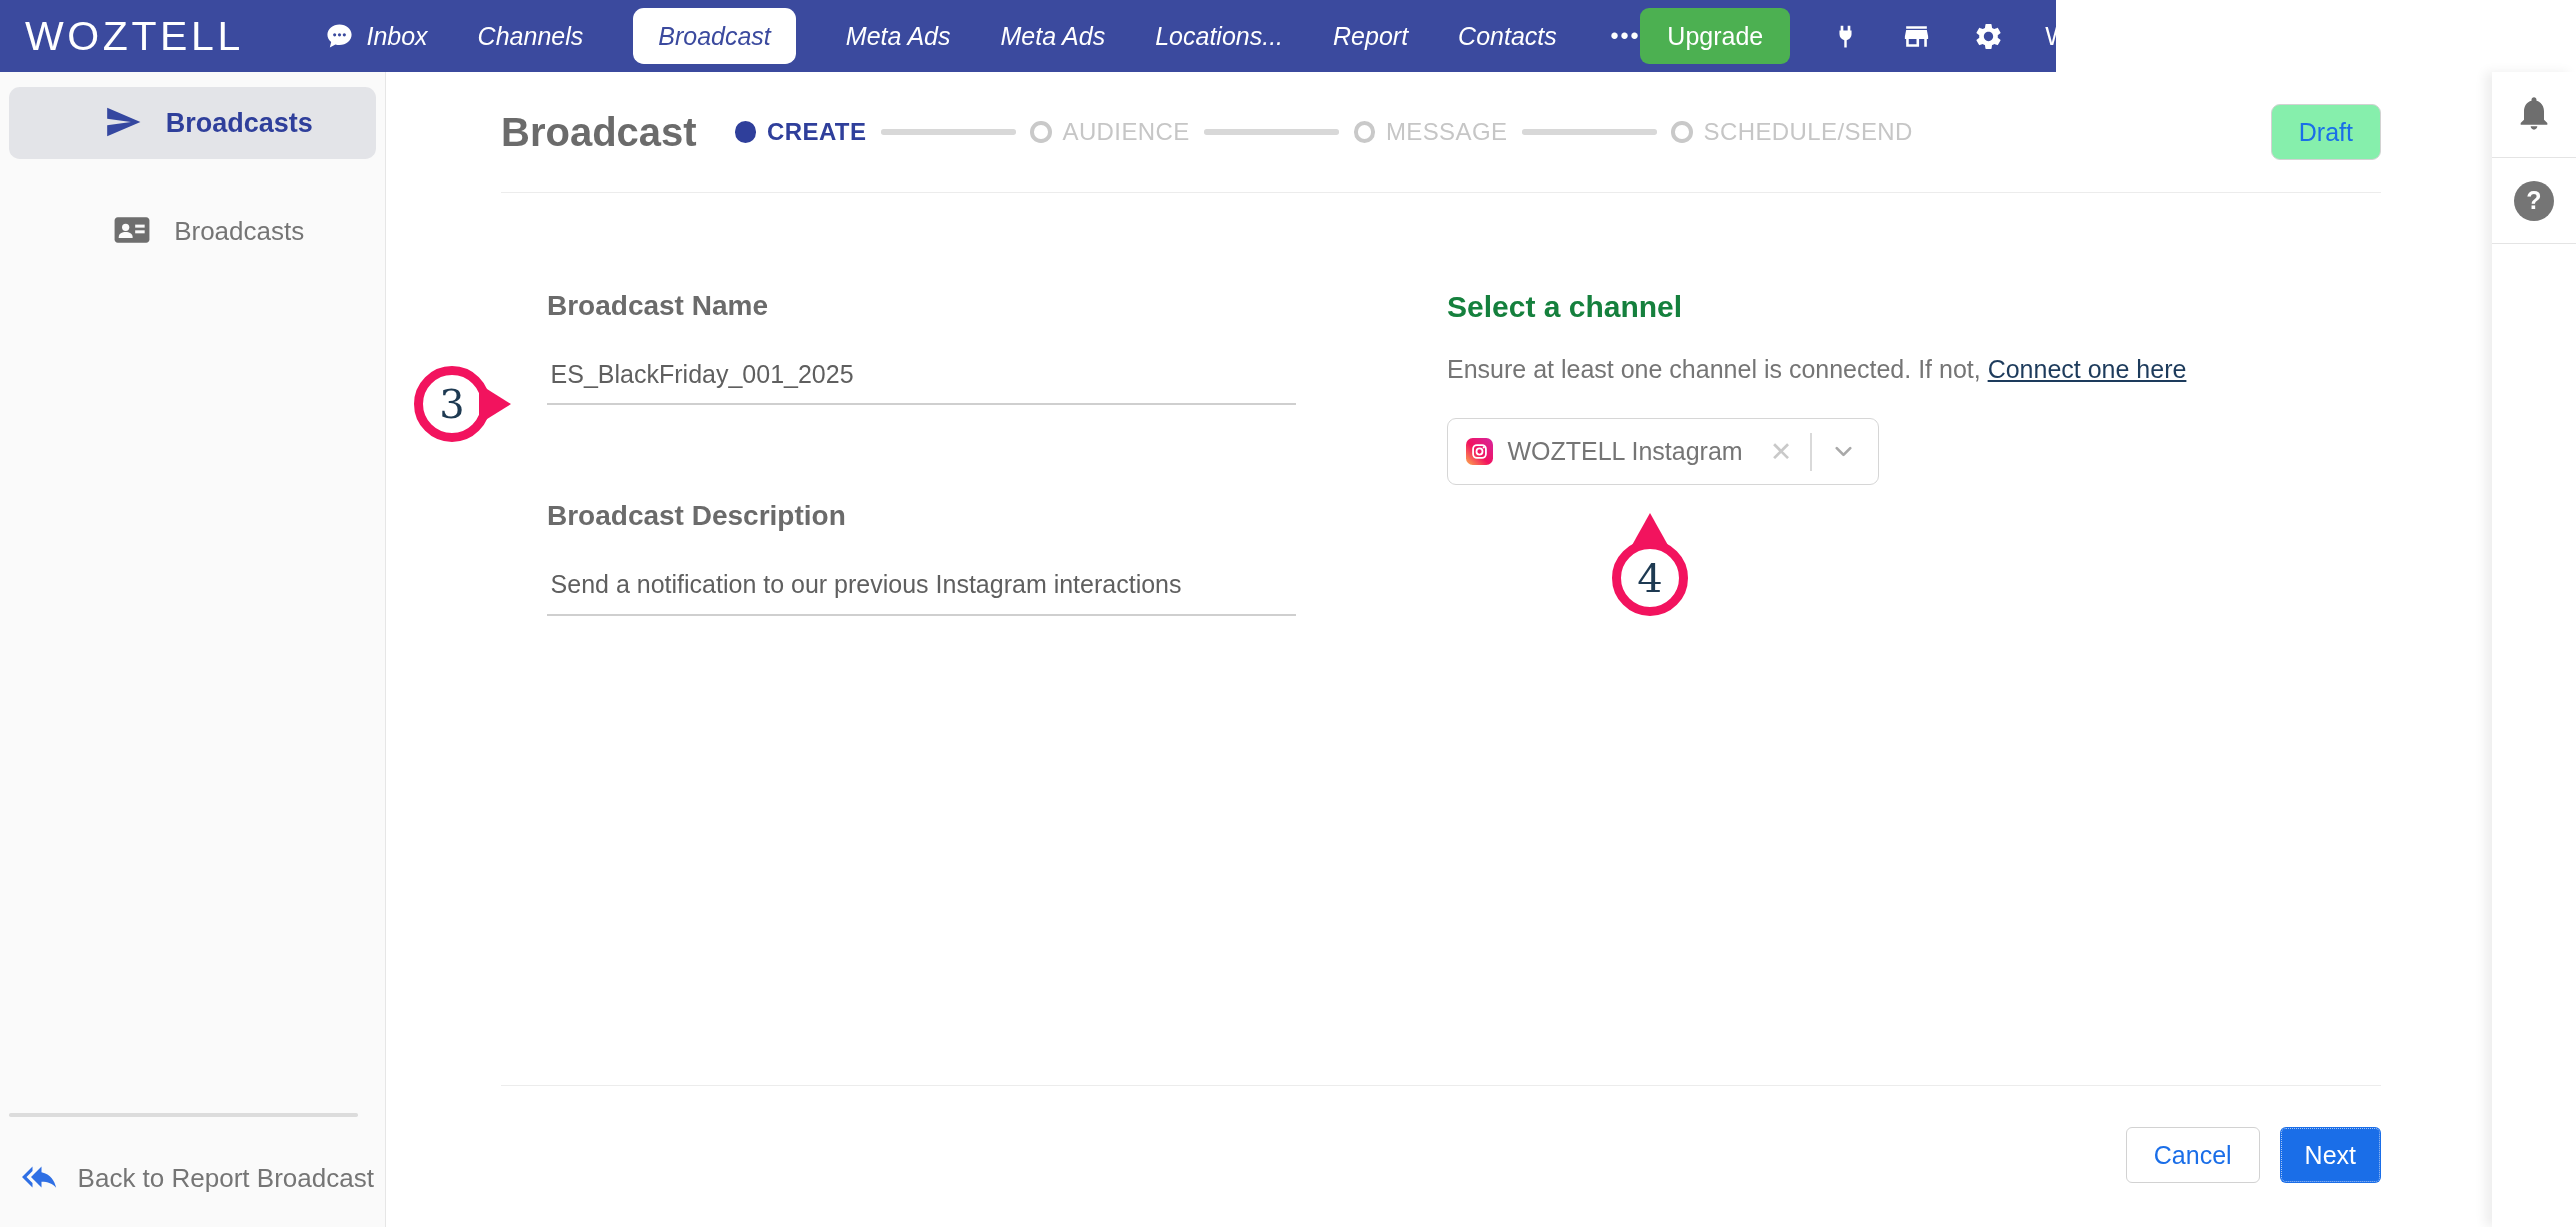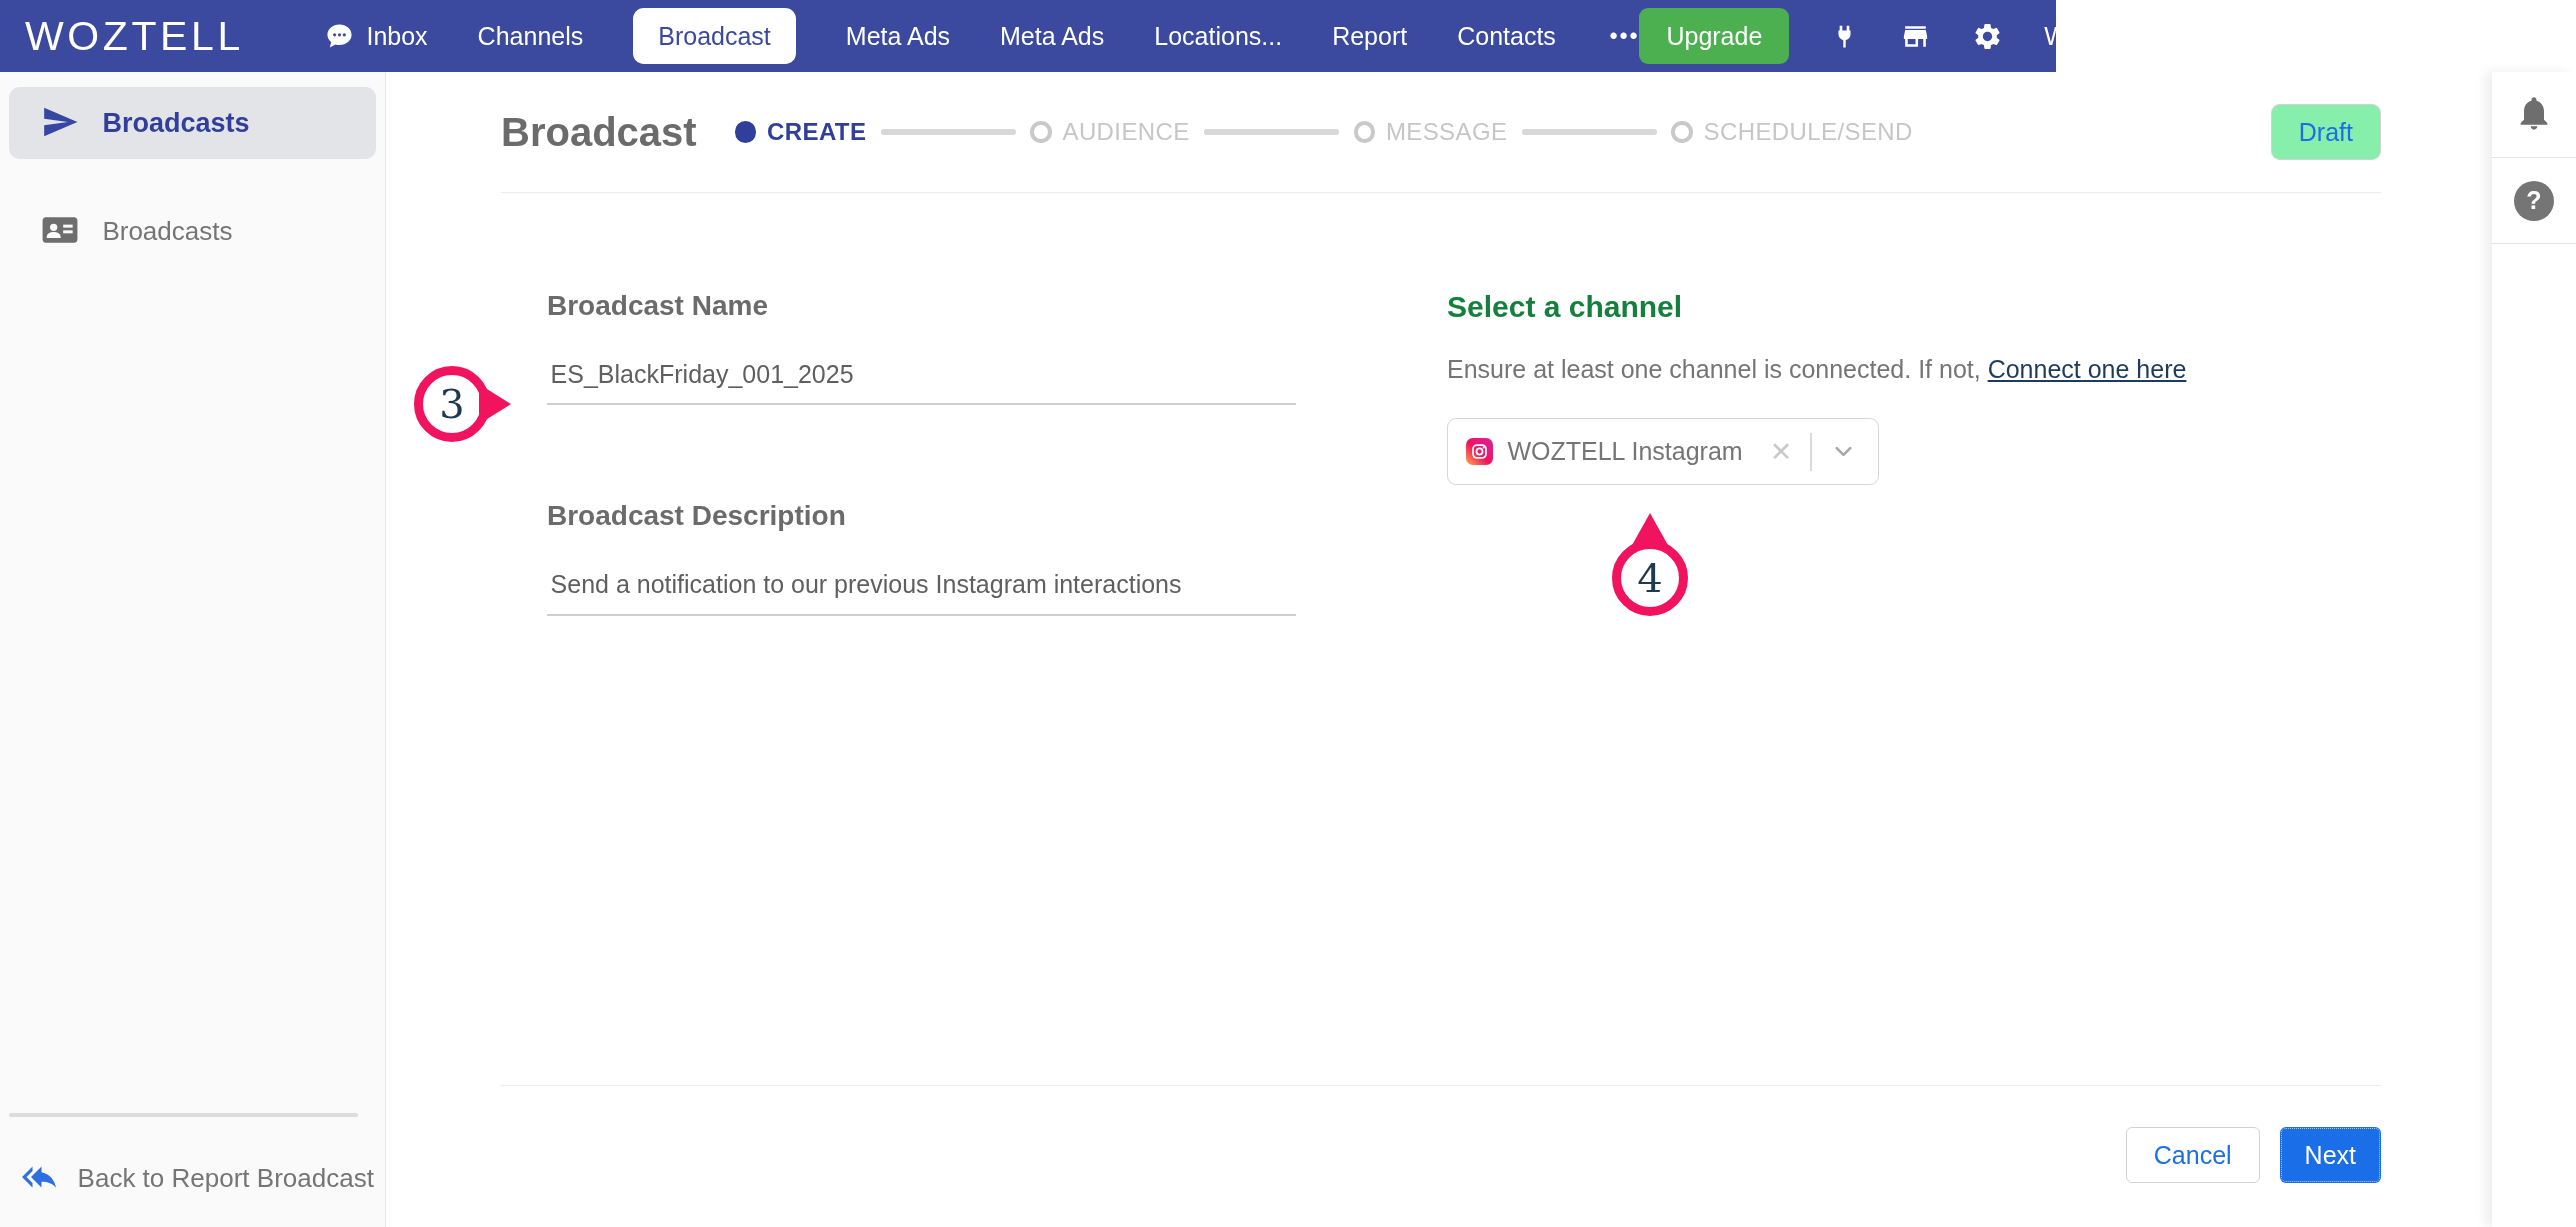--- a/index.html
+++ b/index.html
@@ -5,35 +5,35 @@
   * { margin:0; padding:0; box-sizing:border-box; }
   html,body { width:2576px; height:1228px; overflow:hidden; background:#fff;
               font-family:"Liberation Sans", sans-serif; }
 
   
   .topnav { position:absolute; top:0; left:0; width:2056px; height:72px;
             background:#3b4a9e; display:flex; align-items:center; padding:0 25px; z-index:40; }
   .logo { color:#fff; font-size:41px; font-weight:300; letter-spacing:3.6px; margin-right:81px; white-space:nowrap; }
   .nav-items { display:flex; align-items:center; gap:50px; }
   .nav-item { display:flex; align-items:center; gap:12.6px; color:#fff; font-size:25px; font-weight:500;
-              cursor:pointer; white-space:nowrap; text-decoration:none; }
+              cursor:pointer; white-space:nowrap; text-decoration:none;font-style:italic; }
   .nav-item.active { background:#fff; color:#3b4a9e; height:56px; padding:0 25px; border-radius:10.8px; }
   .nav-item .icon svg { display:block; }
   .nav-more { color:#fff; font-size:23.4px; letter-spacing:1.8px; margin-left:3.6px; }
   .nav-right { margin-left:auto; display:flex; align-items:center; gap:41px; }
   .upgrade-btn { background:#4cb051; color:#fff; border:none; height:56px; padding:0 27px;
                  border-radius:9px; font-size:25px; font-family:inherit; cursor:pointer; }
   .nav-icon-btn { display:flex; align-items:center; justify-content:center; cursor:pointer; }
   .account, .lang { display:flex; align-items:center; gap:10.8px; color:#fff; font-size:25px; cursor:pointer; white-space:nowrap; }
   .caret { font-size:20px; line-height:1; color:#fff; }
 
   
   .sidebar { position:absolute; top:72px; left:0; bottom:0; width:386px; background:#fafafa;
              border-right:1.8px solid #e6e6e6; z-index:30; }
-  .side-item { display:flex; align-items:center; gap:23.4px; height:72px; cursor:pointer; }
+  .side-item { display:flex; align-items:center; gap:23.4px; height:72px; cursor:pointer;justify-content:center; }
   .side-item.active { margin:15.3px 9px 0 9px; background:#e3e4e8; border-radius:10.8px; padding-left:32px; }
   .side-item.active .side-label { color:#2f3f9b; font-weight:bold; font-size:27px; }
   .side-item.plain { margin:36px 9px 0 9px; padding-left:32px; }
   .side-label { color:#757575; font-size:26px; }
   .side-divider { position:absolute; left:9px; width:349px; bottom:110px; height:3.6px; background:#dcdcdc; border-radius:1.8px; }
   .back-link { position:absolute; left:21.6px; bottom:29px; display:flex; align-items:center; gap:20px; cursor:pointer; }
   .back-link .side-label { white-space:nowrap; }
 
   
   .rail { position:absolute; top:72px; right:0; bottom:0; width:84px; background:#fff;

